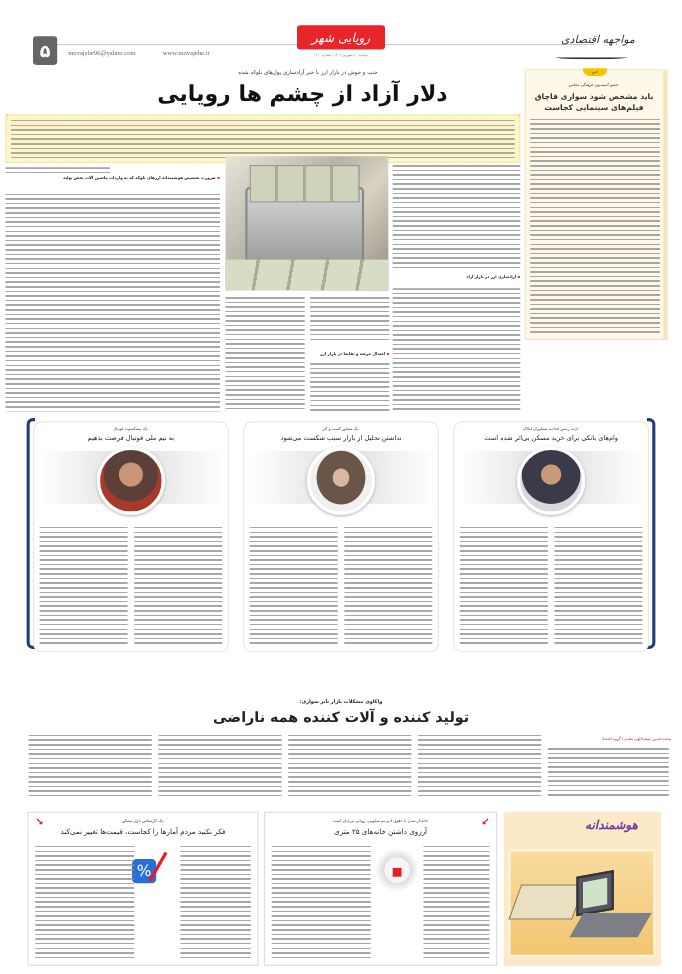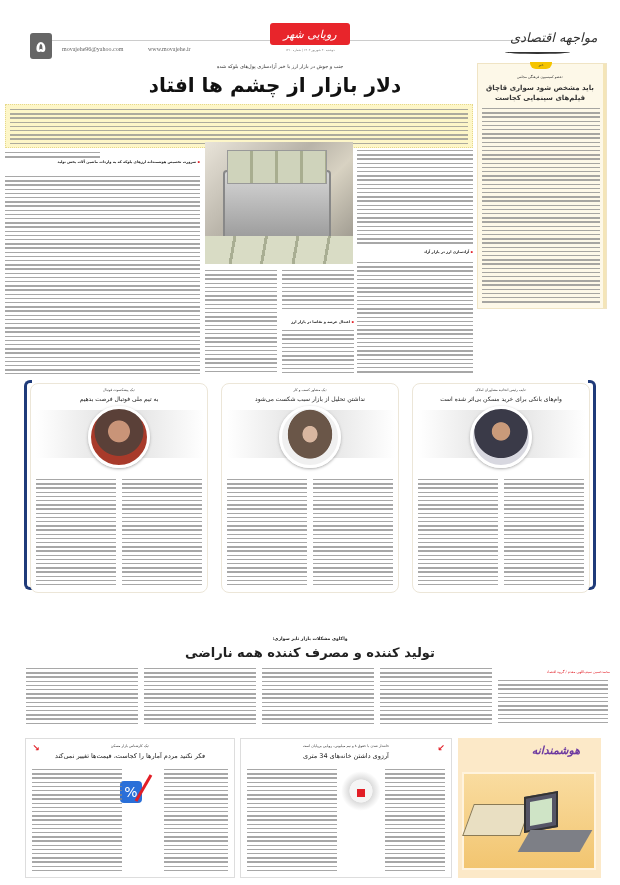--- a/index.html
+++ b/index.html
@@ -9,21 +9,21 @@
 .center{text-align:center}
 .lines{background:repeating-linear-gradient(to bottom,#8a8a8a 0,#8a8a8a 1.4px,transparent 1.4px,transparent 4.2px);opacity:.75}
 .lines.yl{opacity:.7}
 
 #hdr-line{left:40px;top:40px;width:500px;height:1px;background:#ccc}
 #page-num{left:30px;top:33px;width:22px;height:26px;background:#666;border-radius:3px;color:#fff;font-weight:bold;font-size:16px;display:flex;align-items:center;justify-content:center}
 #email{left:62px;top:46px;font-size:6px;color:#666;font-family:"Liberation Serif",serif}
 #website{left:148px;top:46px;font-size:6px;color:#666;font-family:"Liberation Serif",serif}
 #logo{left:270px;top:23px;width:80px;height:22px;background:#e8252b;border-radius:3px;color:#fff;font-size:11px;font-style:italic;display:flex;align-items:center;justify-content:center;font-family:"DejaVu Serif",serif}
 #dateline{left:275px;top:48px;width:70px;font-size:3px;color:#777;text-align:center}
-#section-title{left:510px;top:30px;font-size:13px;font-style:italic;font-family:"DejaVu Serif",serif;color:#333}
+#section-title{left:510px;top:30px;font-size:10px;font-style:italic;font-family:"DejaVu Serif",serif;color:#333}
 #section-swoosh{left:505px;top:50px;width:65px;height:4px;border-bottom:2px solid #333;border-radius:0 0 50% 50%}
 
 #sidebar{left:478px;top:64px;width:128px;height:244px;background:#fdf8e8;border-right:3px solid #f4e5b8;box-shadow:0 0 0 1px #f0e4c4}
 #sb-badge{left:530px;top:62px;width:22px;height:7px;background:#f5c400;border-radius:0 0 6px 6px;font-size:3.5px;color:#333;text-align:center;line-height:7px}
 #sb-kicker{left:480px;top:75px;width:120px;font-size:3.5px;color:#333}
 #sb-title{left:480px;top:83px;width:120px;font-size:7px;line-height:10px;color:#333;font-weight:bold}
 
 #kicker{left:130px;top:63px;width:300px;font-size:5px;color:#333}
 #headline{left:100px;top:73px;width:350px;font-size:20px;font-weight:bold;color:#111}
 #lead{left:5px;top:104px;width:468px;height:44px;background:#fdf6c8;border:1px dotted #e6d88a}
@@ -72,21 +72,21 @@
 <div class="abs rtl" id="section-title">مواجهه اقتصادی</div>
 <div class="abs" id="section-swoosh"></div>
 
 <div class="abs" id="sidebar"></div>
 <div class="abs" id="sb-badge">خبر</div>
 <div class="abs center" id="sb-kicker">عضو کمیسیون فرهنگی مجلس:</div>
 <div class="abs center" id="sb-title">باید مشخص شود سواری قاچاق فیلم‌های سینمایی کجاست</div>
 <div class="abs lines" style="left:482px;top:108px;width:118px;height:196px"></div>
 
 <div class="abs center" id="kicker">جنب و جوش در بازار ارز با خبر آزادسازی پول‌های بلوکه شده</div>
-<div class="abs center" id="headline">دلار بازار از چشم ها افتاد</div>
+<div class="abs center" id="headline">دلار آزاد از چشم ها رویایی</div>
 <div class="abs" id="lead">
   <div class="lines yl" style="position:absolute;left:4px;top:4px;width:458px;height:36px"></div>
 </div>
 
 <div class="abs" id="photo">
   <div class="case"></div>
   <div class="bills"></div>
   <div class="bills2"></div>
 </div>
 
@@ -125,32 +125,32 @@
 <div class="icard" style="left:30px">
   <div class="ikick">یک پیشکسوت فوتبال:</div>
   <div class="ititle">به تیم ملی فوتبال فرصت بدهیم</div>
   <div class="iphoto-bg"></div>
   <div class="iphoto" style="background:radial-gradient(circle at 50% 40%,#c99478 0 24%,#5a4038 26% 55%,#a83a2a 57%)"></div>
   <div class="tcol lines" style="right:5px"></div>
   <div class="tcol lines" style="left:5px"></div>
 </div>
 
 <div class="abs rtl" id="b-kicker" style="text-align:center">واکاوی مشکلات بازار تایر سواری:</div>
-<div class="abs rtl" id="b-title" style="text-align:center">تولید کننده و مصرف کننده همه ناراضی</div>
+<div class="abs rtl" id="b-title" style="text-align:center">تولید کننده و آلات کننده همه ناراضی</div>
 <div class="abs" id="b-byline"><span>محمدحسین سیف‌اللهی مقدم / گروه اقتصاد</span></div>
 <div class="abs lines" style="left:498px;top:680px;width:110px;height:46px"></div>
 <div class="abs lines" style="left:380px;top:668px;width:112px;height:58px"></div>
 <div class="abs lines" style="left:262px;top:668px;width:112px;height:58px"></div>
 <div class="abs lines" style="left:144px;top:668px;width:112px;height:58px"></div>
 <div class="abs lines" style="left:26px;top:668px;width:112px;height:58px"></div>
 
 <div class="bbox" style="left:240px;width:212px">
   <div class="arrow" style="right:6px">↙</div>
   <div class="bkick">خانه‌دار شدن با حقوق ۸ و نیم میلیونی، رویایی بی‌پایان است</div>
-  <div class="btitle">آرزوی داشتن خانه‌های 34 متری</div>
+  <div class="btitle">آرزوی داشتن خانه‌های ۲۵ متری</div>
   <div style="position:absolute;right:6px;top:30px;width:60px;height:104px" class="lines"></div>
   <div style="position:absolute;right:70px;top:32px;width:40px;height:40px;border-radius:50%;background:radial-gradient(circle,#f5f5f5 0 40%,#ddd 42%,#fff 70%)">
     <div style="position:absolute;left:16px;top:18px;width:8px;height:8px;background:#e21e26"></div>
   </div>
   <div style="position:absolute;left:6px;top:30px;width:90px;height:104px" class="lines"></div>
 </div>
 <div class="bbox" style="left:25px;width:210px">
   <div class="arrow" style="left:6px">↘</div>
   <div class="bkick">یک کارشناس بازار مسکن:</div>
   <div class="btitle">فکر نکنید مردم آمارها را کجاست، قیمت‌ها تغییر نمی‌کند</div>

